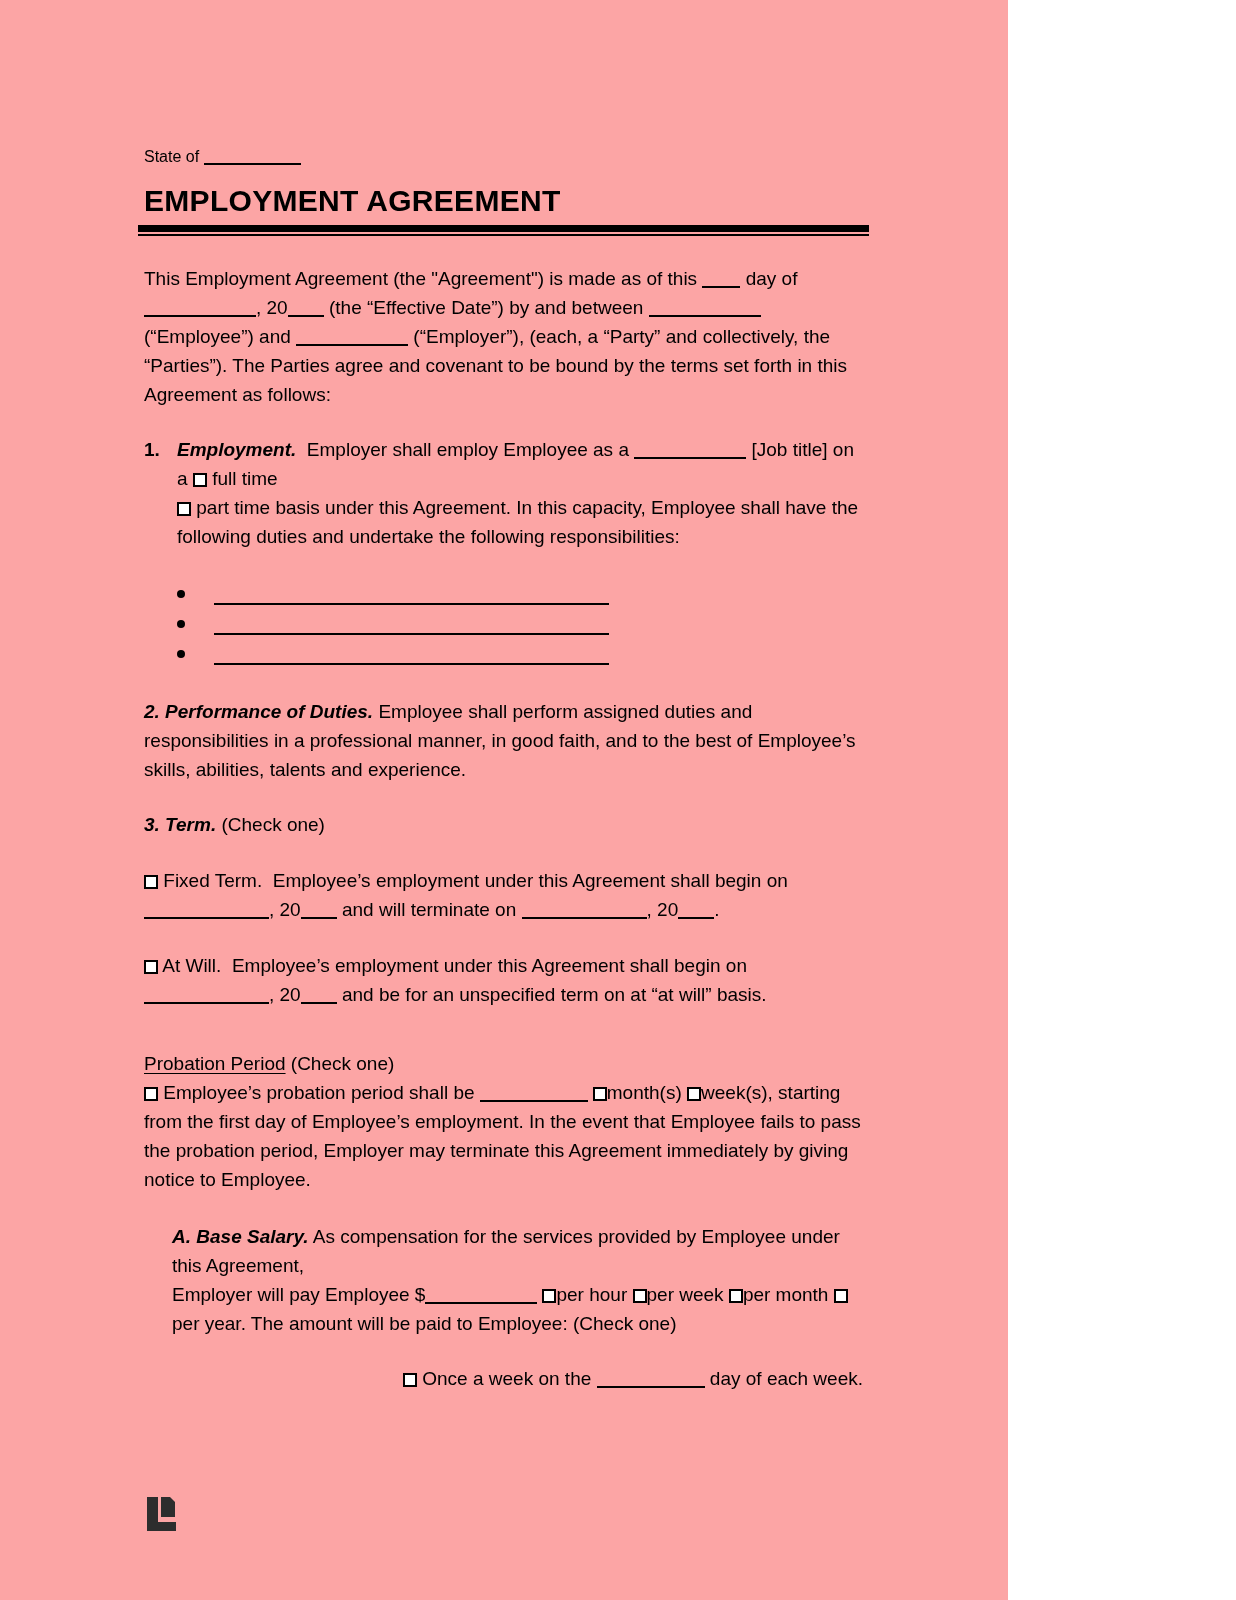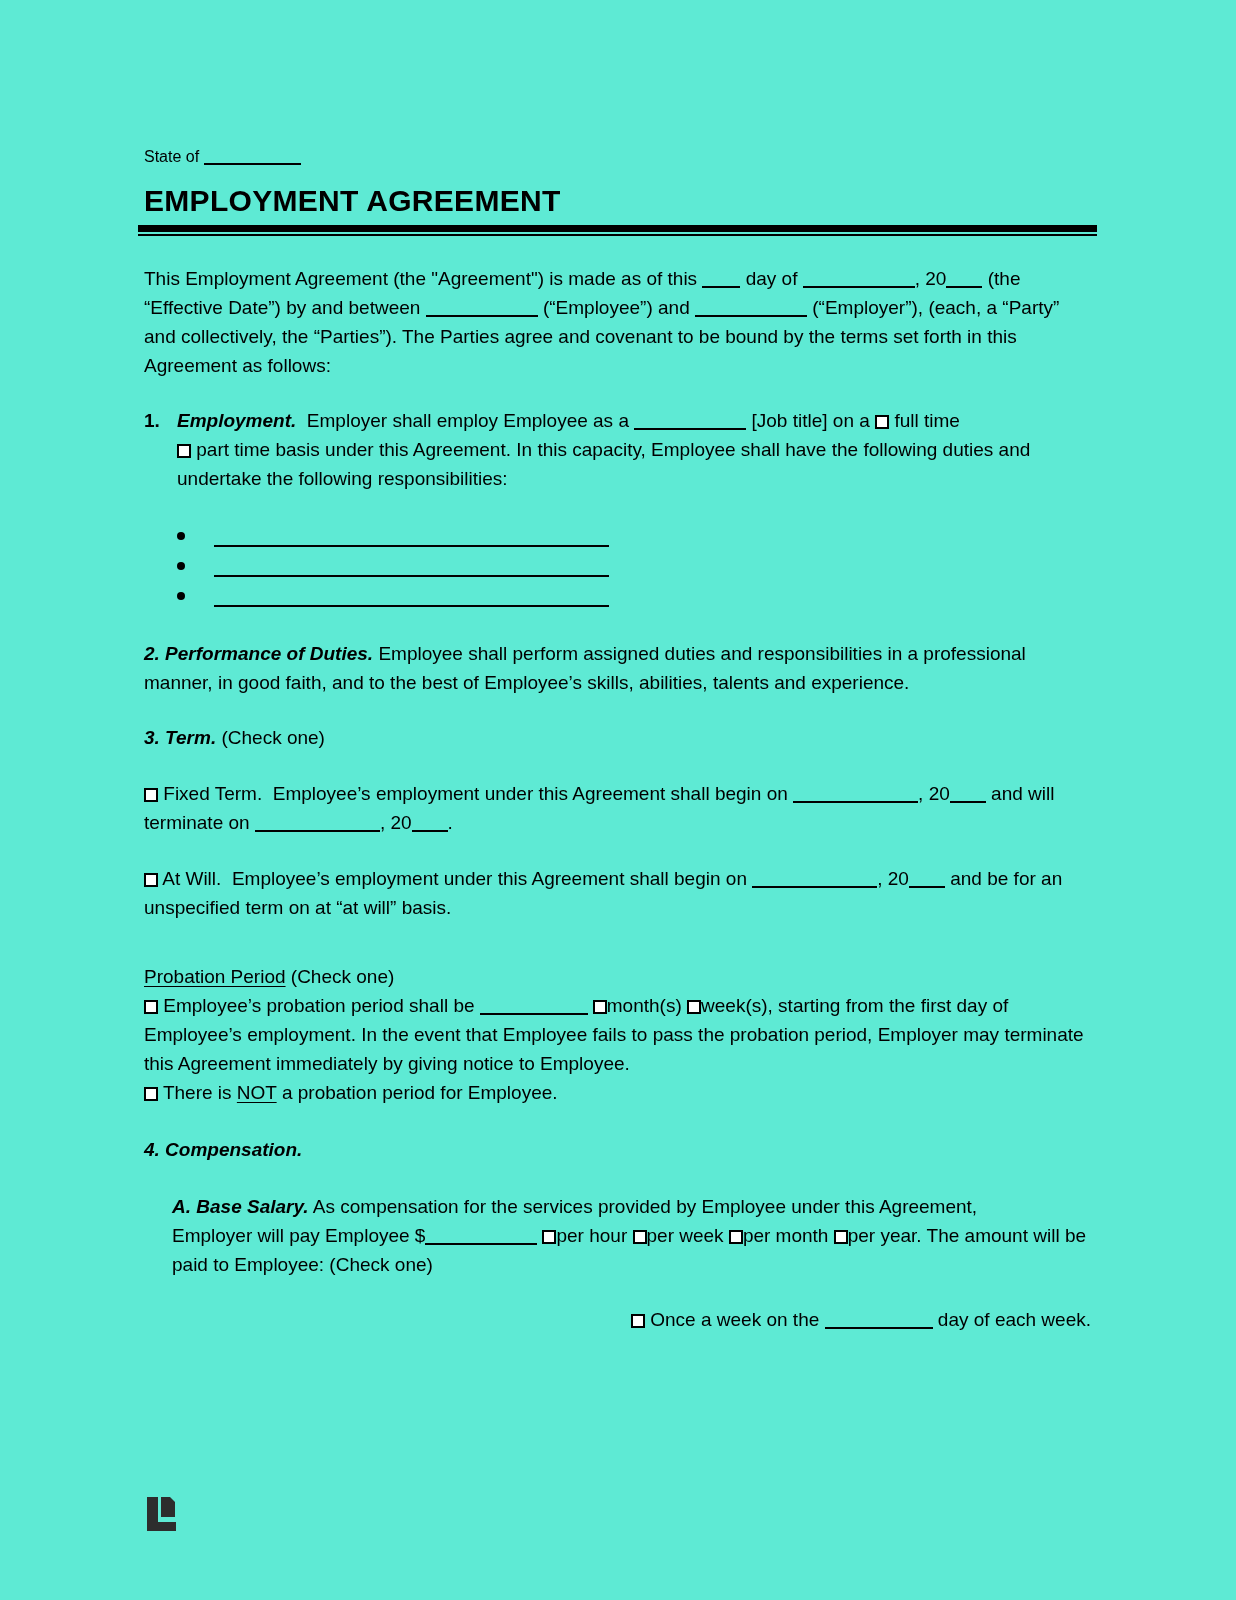--- a/index.html
+++ b/index.html
@@ -1,18 +1,18 @@
 <!DOCTYPE html>
 <html><head>
 <meta charset="utf-8">
 <style>
   * { box-sizing: border-box; }
   html,body { margin:0; padding:0; background:#fff; }
   .page {
-    position:relative; width:1236px; height:1600px; background:#5eead4;
+    position:relative; width:1008px; height:1600px; background:#fca5a5;
     font-family:"Liberation Sans", sans-serif; font-size:19px; line-height:29px;
     color:#000; overflow:hidden;
   }
   .content { padding:146px 145px 0 144px; }
   .state-line { font-size:16px; line-height:22px; }
   .blank {
     display:inline-block; border-bottom:2px solid #000; height:5px;
     vertical-align:-3px;
   }
   .w36{width:36px} .w38{width:38px} .w97{width:97px} .w108{width:108px}
@@ -80,24 +80,22 @@
 
     <div class="p"><span class="b">3. Term.</span><span> (Check one)</span></div>
 
     <div class="p mt27"><span class="cb"></span><span> Fixed Term.&nbsp; Employee’s employment under this Agreement shall begin on </span><span class="blank w125"></span><span>, 20</span><span class="blank w36"></span><span> and will terminate on </span><span class="blank w125"></span><span>, 20</span><span class="blank w36"></span><span>.</span></div>
 
     <div class="p mt27"><span class="cb"></span><span> At Will.&nbsp; Employee’s employment under this Agreement shall begin on </span><span class="blank w125"></span><span>, 20</span><span class="blank w36"></span><span> and be for an unspecified term on at “at will” basis.</span></div>
 
     <div class="p mt30">
       <div><span class="u">Probation Period</span><span> (Check one)</span></div>
       <div><span class="cb"></span><span> Employee’s probation period shall be </span><span class="blank w108"></span><span class="cb ml"></span><span>month(s) </span><span class="cb"></span><span>week(s), starting from the first day of Employee’s employment. In the event that Employee fails to pass the probation period, Employer may terminate this Agreement immediately by giving notice to Employee.</span></div>
-      <div><span class="cb"></span><span> There is </span><span class="u">NOT</span><span> a probation period for Employee.</span></div>
     </div>
 
-    <div class="p mt28 b">4. Compensation.</div>
 
     <div class="p mt28 indent-a"><span class="b">A. Base Salary.</span><span> As compensation for the services provided by Employee under this Agreement,</span><br><span>Employer will pay Employee $</span><span class="blank w112"></span><span class="cb ml"></span><span>per hour </span><span class="cb"></span><span>per week </span><span class="cb"></span><span>per month </span><span class="cb"></span><span>per year. The amount will be paid to Employee: (Check one)</span></div>
 
     <div class="p indent-b"><span class="cb"></span><span> Once a week on the </span><span class="blank w108"></span><span> day of each week.</span></div>
 
   </div>
 
   <svg class="logo" viewBox="0 0 33 36" aria-hidden="true">
     <path d="M2 0 h11 v25 h18 v9 H2 Z" fill="#2d2d2d"></path>
     <path d="M16 0 h9 l5 5 v15 H16 Z" fill="#2d2d2d"></path>

